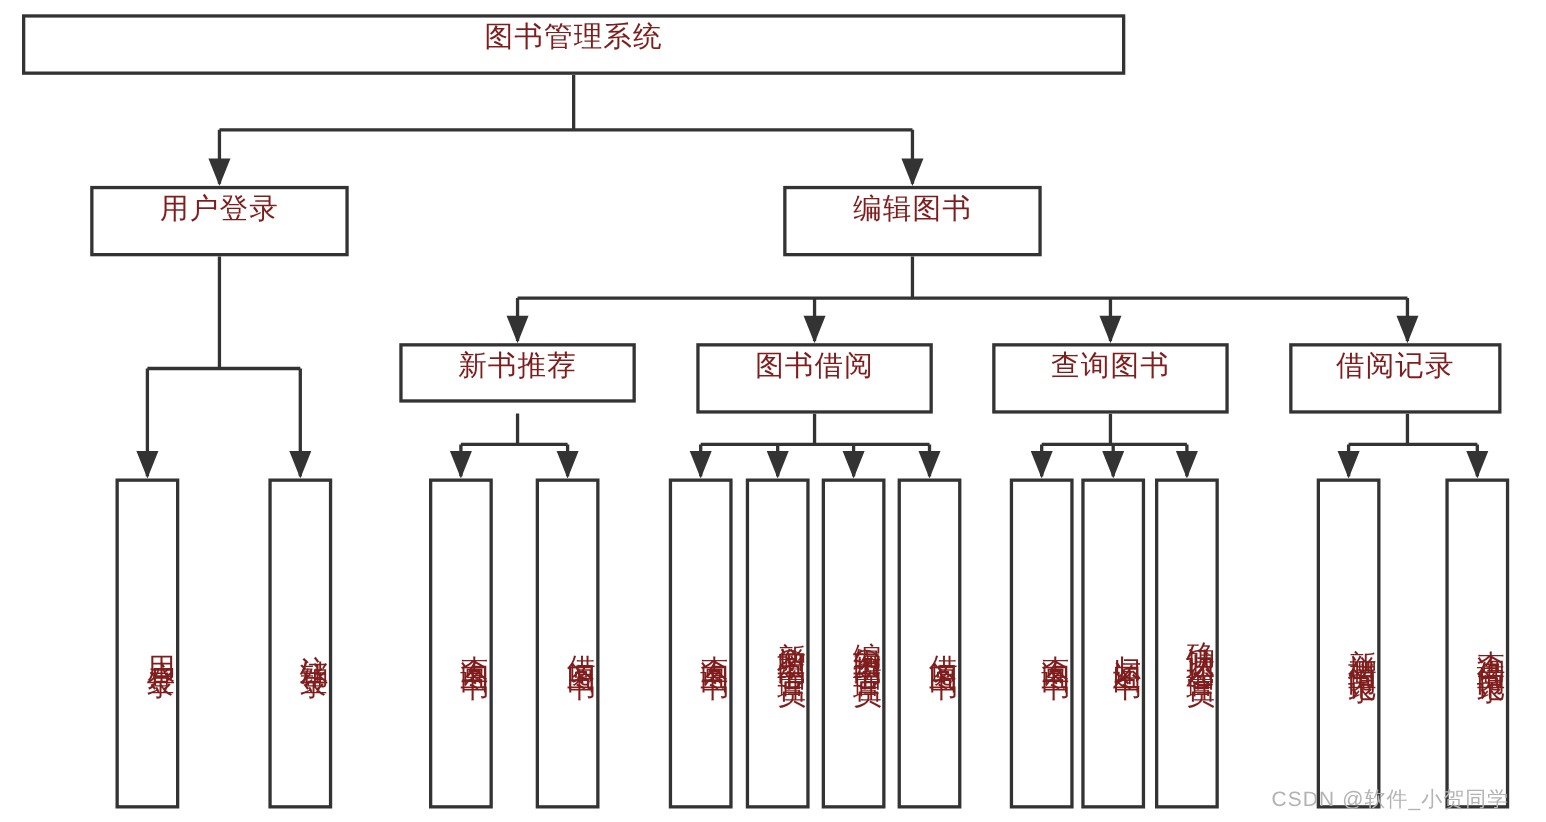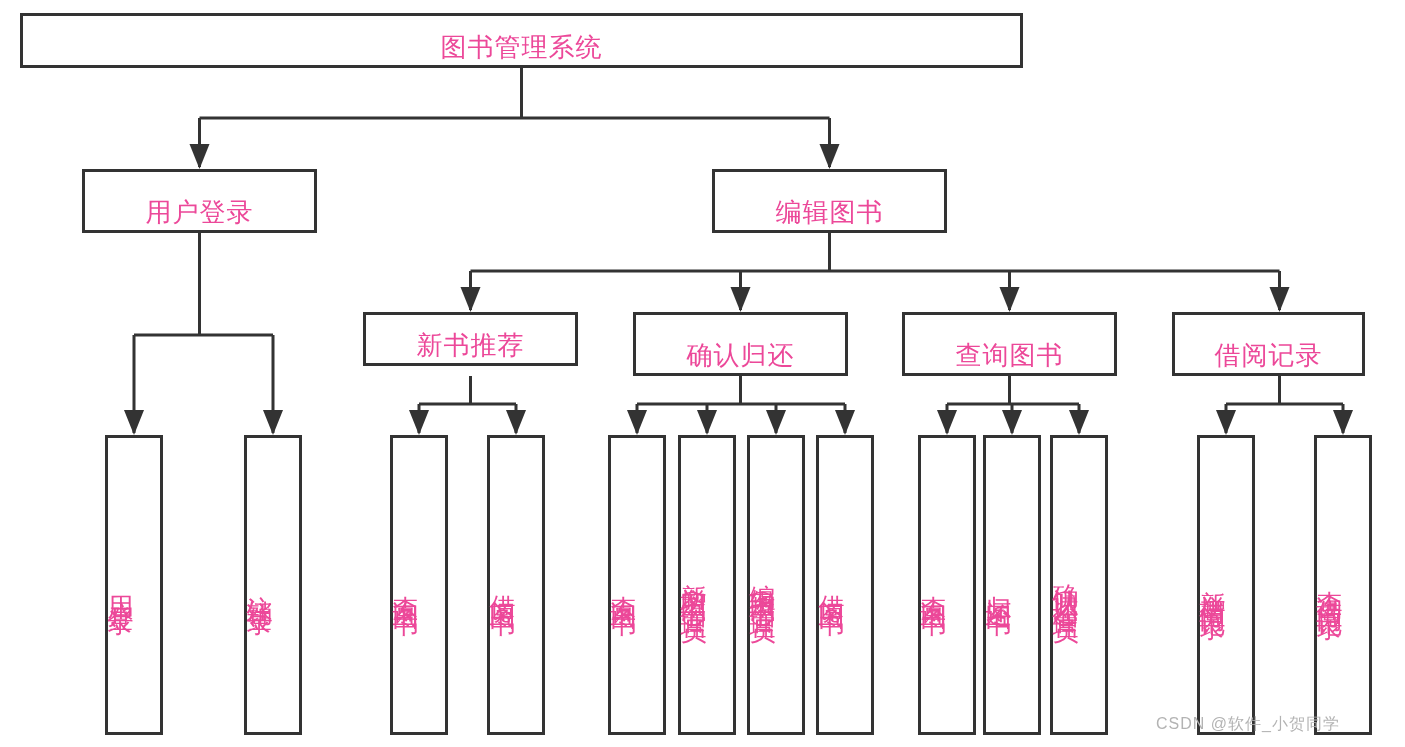--- a/index.html
+++ b/index.html
@@ -25,40 +25,40 @@
   .connector-layer polygon {
     fill: #333333;
     stroke: none;
   }
   .node {
     position: absolute;
     box-sizing: border-box;
     background: #ffffff;
     border: 3px solid #333333;
     display: flex;
-    align-items: flex-end;
+    align-items: flex-start;
     justify-content: center;
     font-size: 26px;
     letter-spacing: 1px;
-    color: #ec4899;
+    color: #7f1d1d;
     z-index: 1;
     text-align: center;
   }
   .vnode {
     writing-mode: vertical-rl;
     text-orientation: mixed;
     font-size: 26px;
     letter-spacing: 5px;
     line-height: 1;
   }
   .watermark {
     position: absolute;
     left: 1156px;
     top: 714px;
-    font-size: 16px;
+    font-size: 19px;
     letter-spacing: 1px;
     color: #b3b3b3;
     white-space: nowrap;
     z-index: 5;
   }
 </style>
 </head>
 <body>
 
 <div class="canvas">
@@ -114,21 +114,21 @@
     <span>用户登录</span>
   </div>
   <div class="node" style="left:712px;top:169px;width:235px;height:64px">
     <span>编辑图书</span>
   </div>
 
   <div class="node" style="left:363px;top:312px;width:215px;height:54px">
     <span>新书推荐</span>
   </div>
   <div class="node" style="left:633px;top:312px;width:215px;height:64px">
-    <span>确认归还</span>
+    <span>图书借阅</span>
   </div>
   <div class="node" style="left:902px;top:312px;width:215px;height:64px">
     <span>查询图书</span>
   </div>
   <div class="node" style="left:1172px;top:312px;width:193px;height:64px">
     <span>借阅记录</span>
   </div>
 
   <div class="node vnode" style="left:105px;top:435px;width:58px;height:300px">
     <span>用户登录</span>

